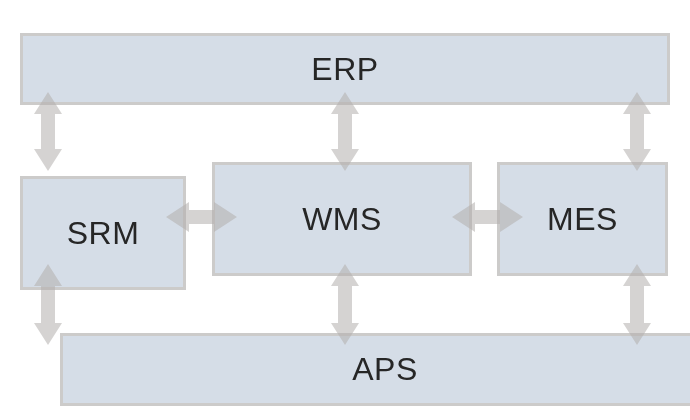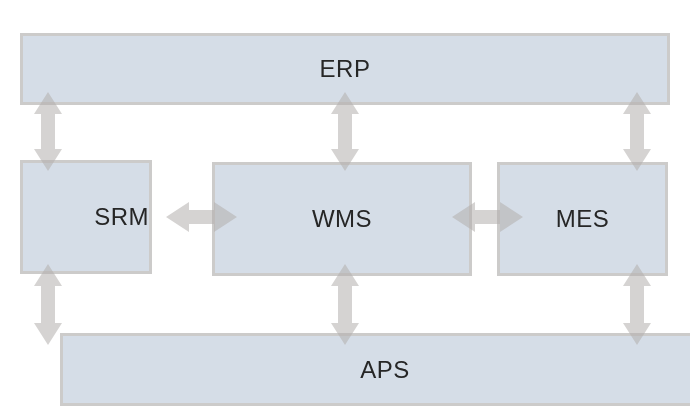--- a/index.html
+++ b/index.html
@@ -22,26 +22,26 @@
     overflow: hidden;
   }
   .box {
     position: absolute;
     box-sizing: border-box;
     background: var(--box-fill);
     border: 3px solid var(--box-border);
     display: flex;
     align-items: center;
     justify-content: center;
-    font-size: 24px;
+    font-size: 32px;
     color: var(--text);
     letter-spacing: 0.5px;
   }
   #box-erp { left: 20px;  top: 33px;  width: 650px; height: 72px; }
-  #box-srm { left: 20px;  top: 160px; width: 132px; height: 114px; justify-content: flex-end; }
+  #box-srm { left: 20px;  top: 176px; width: 166px; height: 114px; }
   #box-wms { left: 212px; top: 162px; width: 260px; height: 114px; }
   #box-mes { left: 497px; top: 162px; width: 171px; height: 114px; }
   #box-aps { left: 20px;  top: 333px; width: 650px; height: 73px; margin-left: 40px; }
   .arrows-layer {
     position: absolute;
     left: 0; top: 0;
     width: 690px; height: 420px;
     pointer-events: none;
   }
   .arrow {

